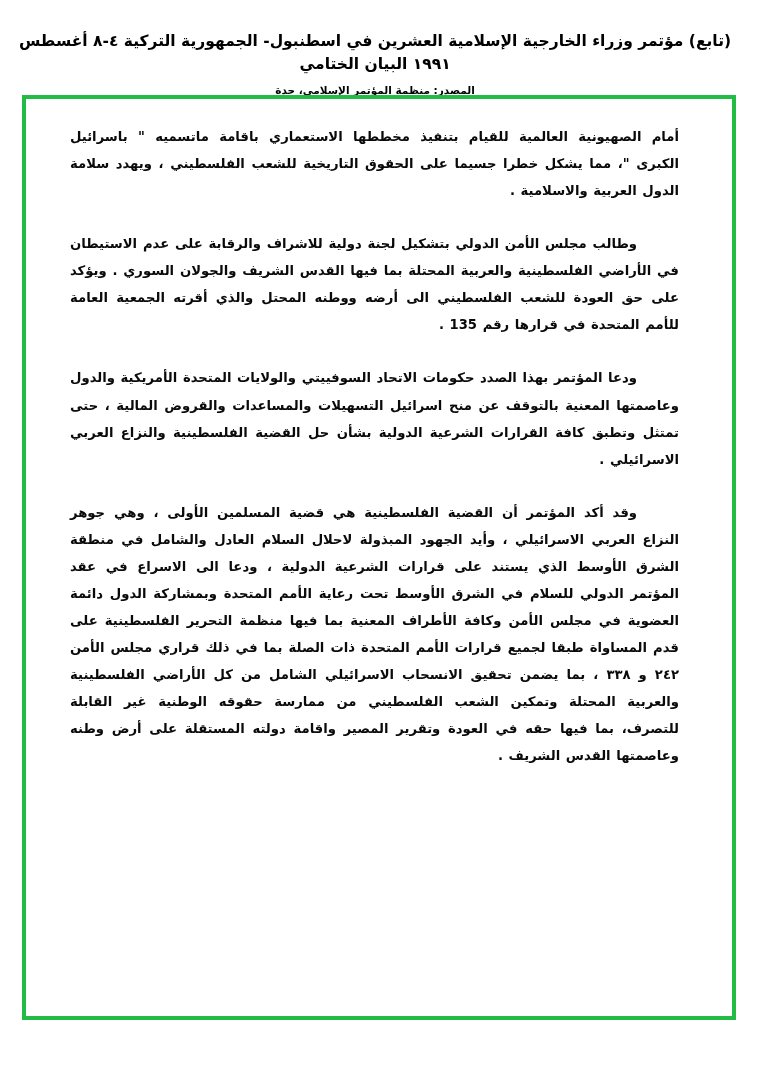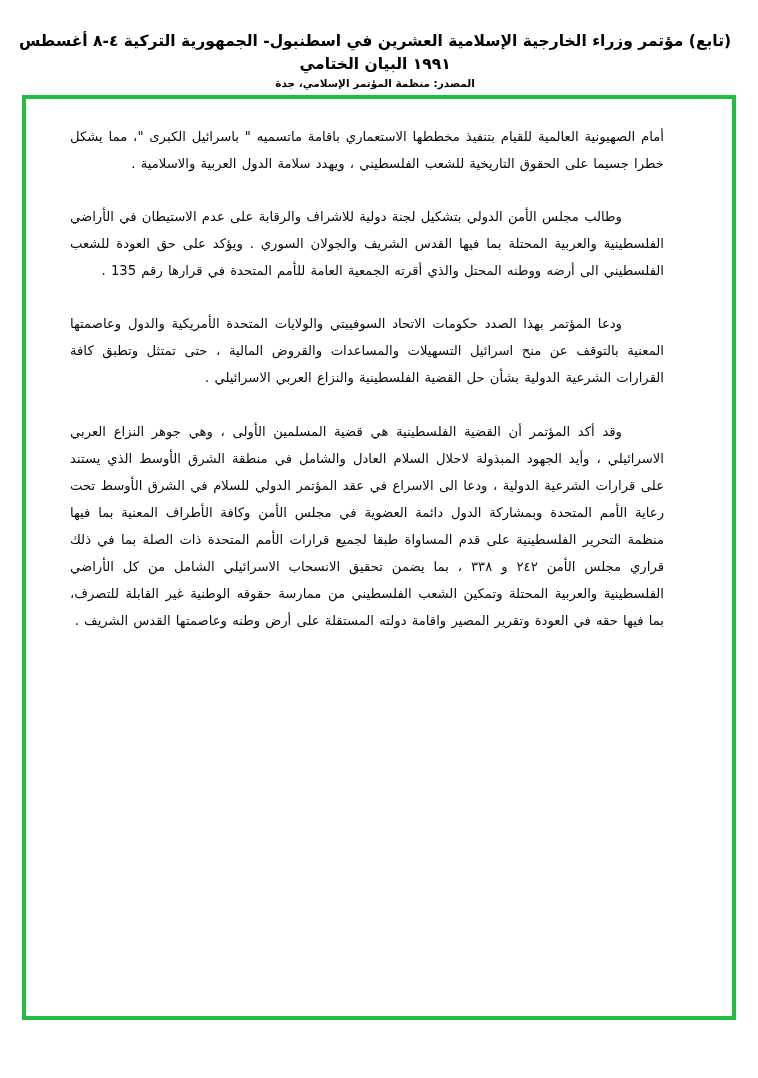--- a/index.html
+++ b/index.html
@@ -28,40 +28,42 @@
   }
   .doc-title {
     font-size: 15.5px;
     font-weight: bold;
     line-height: 1.5;
     letter-spacing: 0px;
     color: #000000;
     direction: rtl;
   }
   .doc-source {
+    margin-top: 7px;
     font-size: 10.5px;
     font-weight: bold;
     color: #000000;
     direction: rtl;
   }
   .frame {
     position: absolute;
     top: 95px;
     right: 22px;
     left: 22px;
     bottom: 58px;
     border: 4px solid #22bb44;
     box-sizing: border-box;
     background: #ffffff;
   }
   .body-inner {
-    padding: 24px 68px 10px 44px;
+    padding: 24px 53px 10px 44px;
     box-sizing: border-box;
     direction: rtl;
     text-align: justify;
+    font-weight: bold;
   }
   .para {
     font-size: 13.2px;
     line-height: 2.05;
     color: #0a0a0a;
     margin: 0 0 26px 0;
     text-align: justify;
     text-justify: inter-word;
     word-spacing: 1px;
     letter-spacing: 0.6px;

